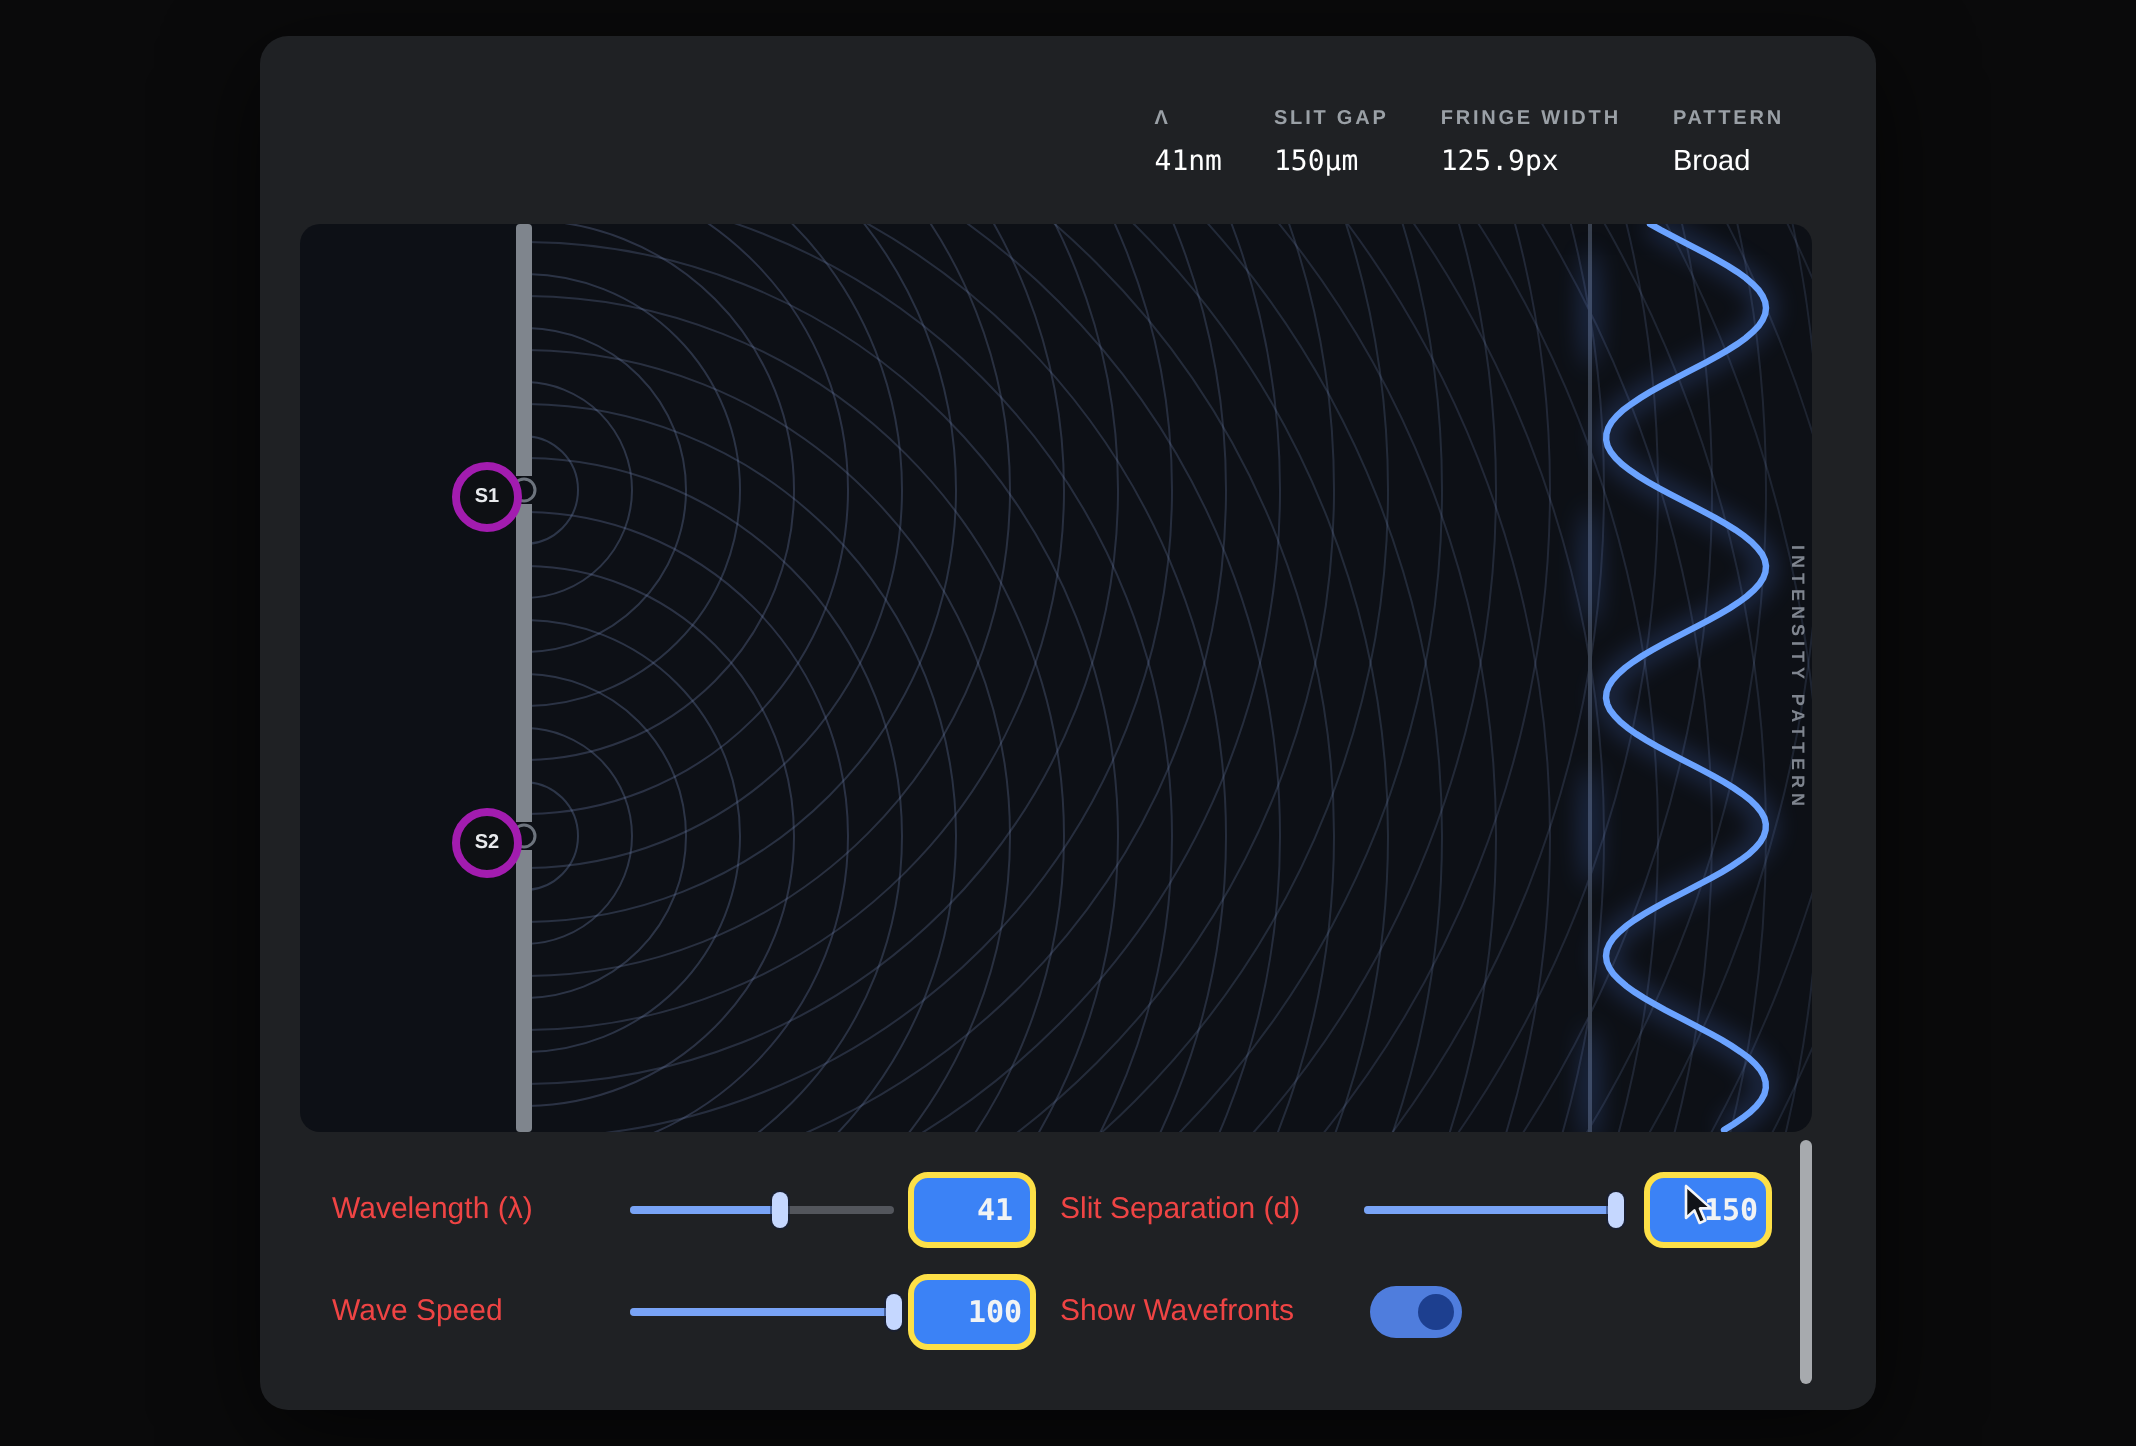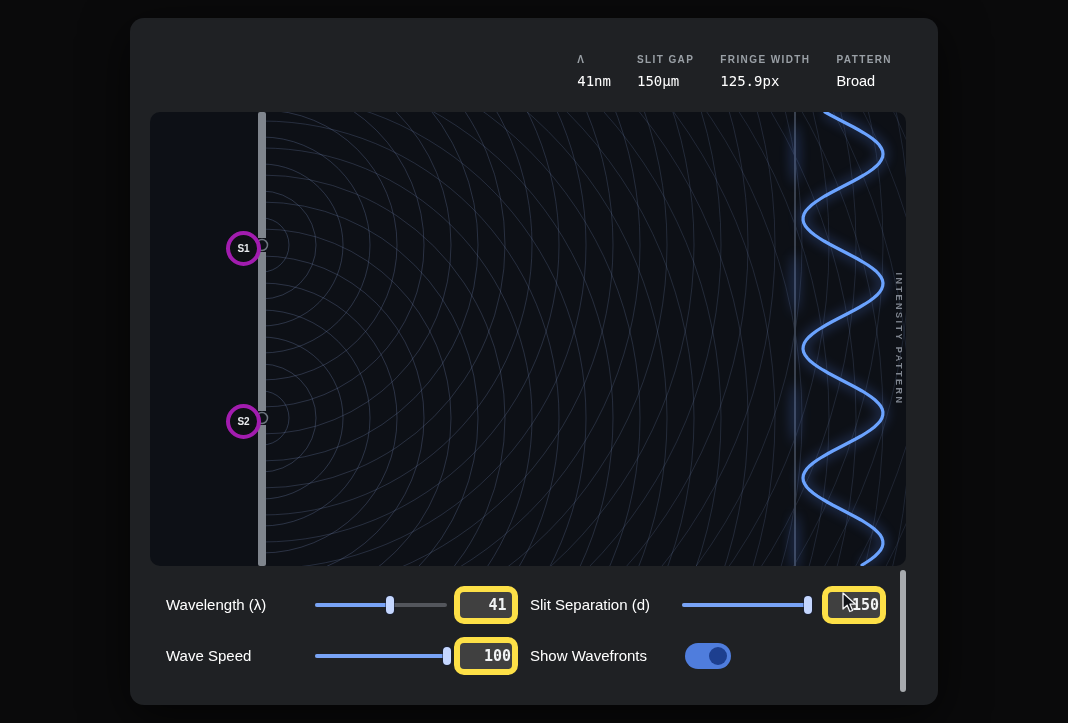--- a/index.html
+++ b/index.html
@@ -17,28 +17,28 @@
   .stat-value.sans{font-family:"Liberation Sans", sans-serif;font-size:14.5px;}
   .sim{position:absolute;left:20px;top:94px;width:756px;height:454px;background:#0d1016;
        border-radius:10px;overflow:hidden;}
   .sim svg{position:absolute;left:0;top:0;width:100%;height:100%;}
   .slit-badge{position:absolute;width:27px;height:27px;border-radius:50%;
        background:#0e1014;border:4px solid #a21caf;color:#e8eaed;font-size:10px;font-weight:700;
        display:flex;align-items:center;justify-content:center;}
   .side-label{position:absolute;right:2px;top:50%;transform:translateY(-50%);
        writing-mode:vertical-rl;font-size:9px;font-weight:700;letter-spacing:2.5px;
        color:#7f858f;user-select:none;}
-  .ctl-label{position:absolute;height:20px;line-height:20px;font-size:15px;color:#ffffff;}
+  .ctl-label{position:absolute;height:20px;line-height:20px;font-size:15px;color:#ef4444;}
   .slider{position:absolute;width:132px;height:20px;cursor:pointer;}
   .slider .track{position:absolute;left:0;right:0;top:8px;height:4px;border-radius:2px;background:#53565c;}
   .slider .fill{position:absolute;left:0;top:8px;height:4px;border-radius:2px;background:#78a3f6;}
   .slider .handle{position:absolute;top:1px;width:8px;height:18px;border-radius:4px;
        background:#c5d7ff;box-shadow:0 0 0 1px rgba(20,30,60,.5);}
-  .valbox{position:absolute;width:64px;height:38px;border:6px solid #fde047;border-radius:10px;
-       background:#404040;color:#f1f3f4;font-family:"DejaVu Sans Mono", monospace;font-size:15px;
+  .valbox{position:absolute;width:64px;height:38px;border:3px solid #fde047;border-radius:10px;
+       background:#3b82f6;color:#f1f3f4;font-family:"DejaVu Sans Mono", monospace;font-size:15px;
        font-weight:700;display:flex;align-items:center;justify-content:center;box-sizing:border-box;padding-left:23px;}
   .toggle{position:absolute;width:46px;height:26px;border-radius:13px;background:#4f7ddd;cursor:pointer;}
   .toggle .knob{position:absolute;top:4px;right:4px;width:18px;height:18px;border-radius:50%;background:#1d3f8f;}
   .scroll-thumb{position:absolute;left:770px;top:552px;width:6px;height:122px;border-radius:3px;background:#a7aaae;}
   .cursor{position:absolute;left:710px;top:574px;width:20px;height:22px;pointer-events:none;}
 </style>
 </head>
 <body>
 
 <div class="stage">

